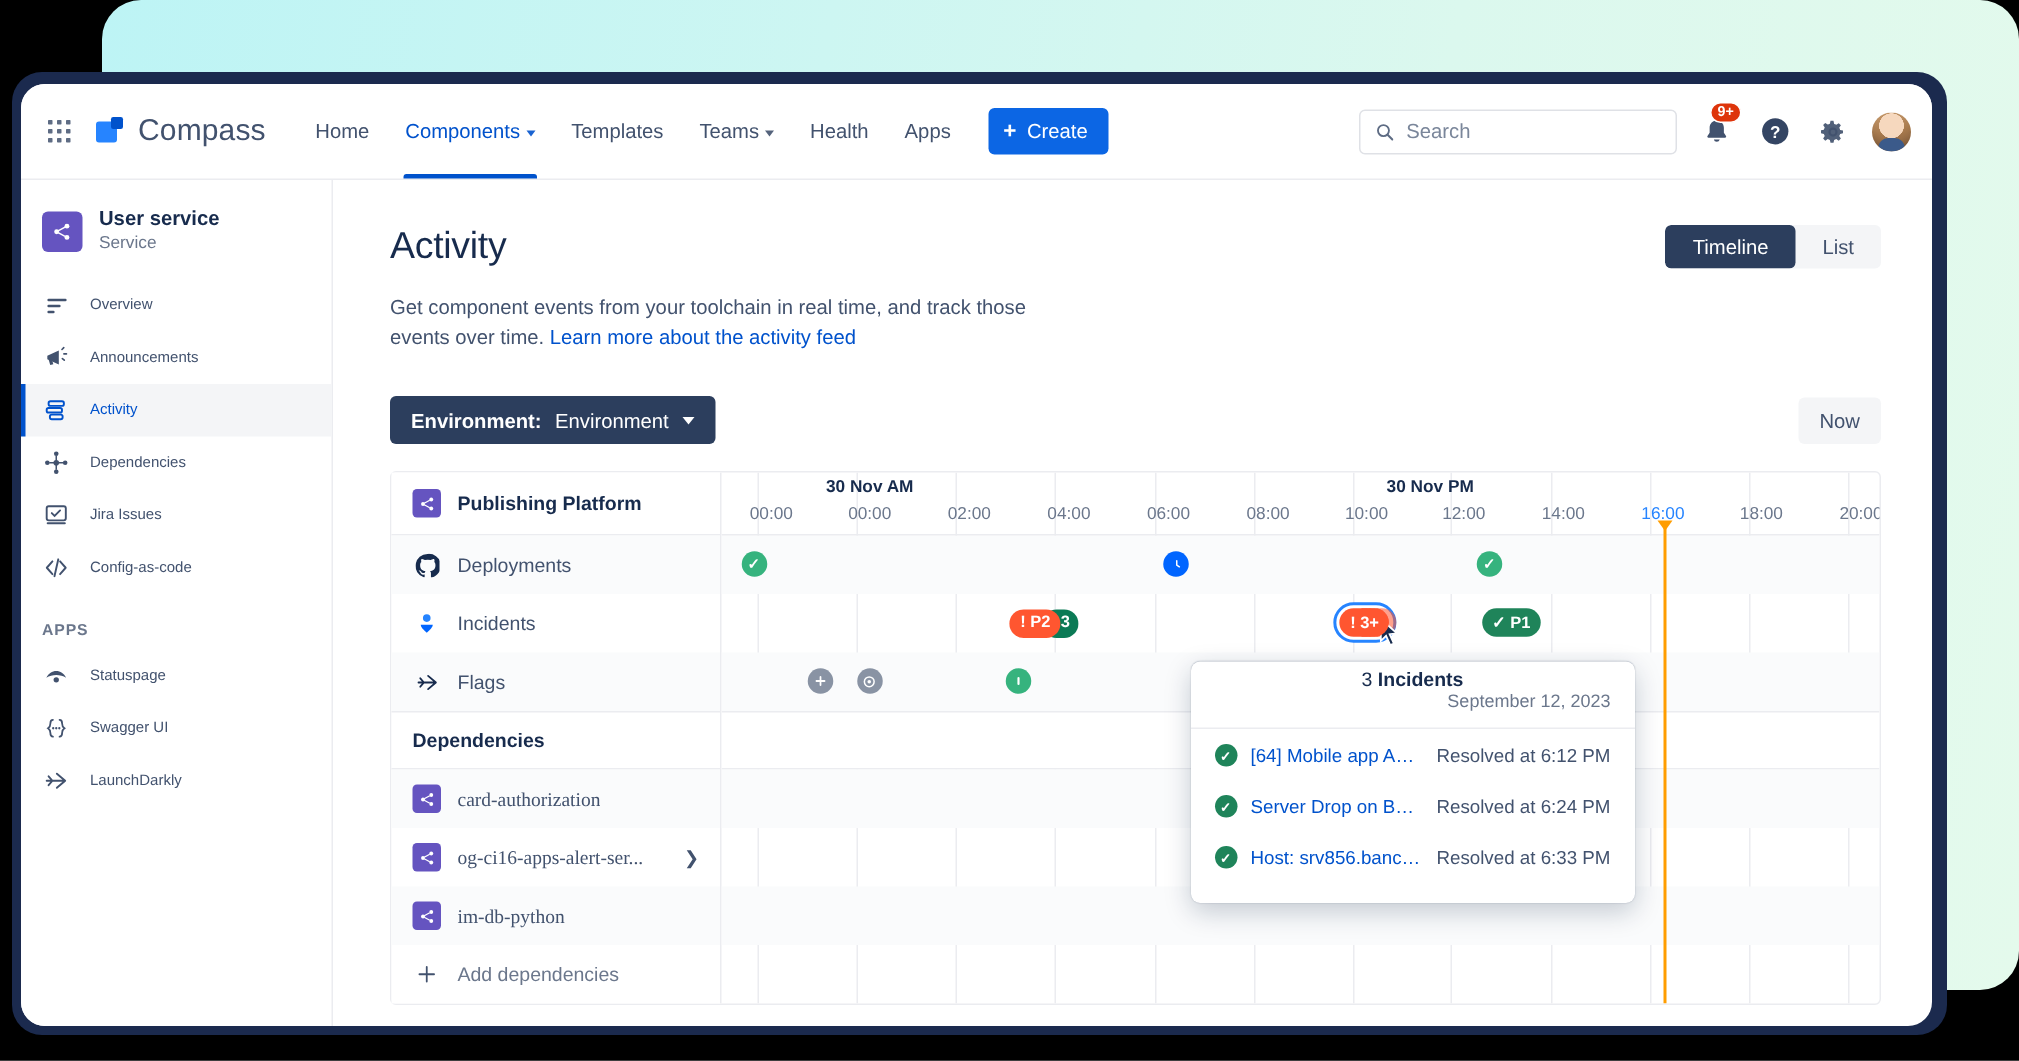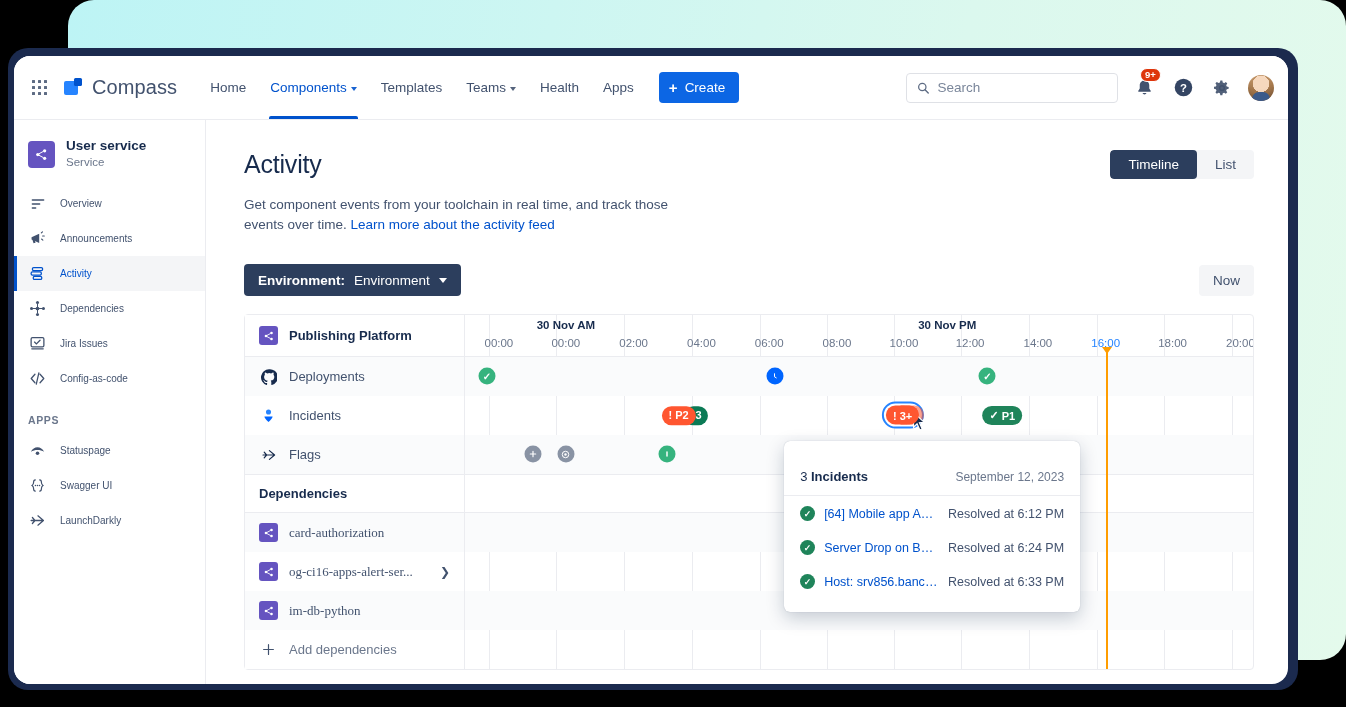--- a/index.html
+++ b/index.html
@@ -91,21 +91,21 @@
   }
   .avatar::after{
     content:""; position:absolute; left:4px; right:4px; bottom:0; height:9px;
     background:#3b5a8a; border-radius:7px 7px 0 0;
   }
 
   
   .body { display:flex; height: calc(628px - 54px); }
 
   
-  .sidebar { width:192px; background:#fff; border-right:1px solid #ebecf0; padding-top:14px; flex-shrink:0; }
+  .sidebar { width:208px; background:#fff; border-right:1px solid #ebecf0; padding-top:14px; flex-shrink:0; }
   .comp-head { display:flex; align-items:center; gap:11px; padding:4px 14px 16px; }
   .comp-icon {
     width:27px;height:27px;border-radius:4px;background:#6554c0;color:#fff;
     display:flex;align-items:center;justify-content:center;flex-shrink:0;
   }
   .comp-title { font-size:13.5px; font-weight:700; color:#172b4d; line-height:1.25; }
   .comp-sub { font-size:11.5px; color:#6b778c; line-height:1.35; }
 
   .side-item {
     display:flex; align-items:center; gap:13px; height:35px; padding:0 14px; cursor:pointer;
@@ -218,21 +218,21 @@
   }
 
   .cursor-arrow { position:absolute; width:15px; height:21px; pointer-events:none; }
 
   
   .popup {
     position:absolute; background:#fff; border-radius:6px;
     box-shadow: 0 6px 18px rgba(9,30,66,.22), 0 0 1px rgba(9,30,66,.3);
     padding:0 0 14px; z-index:20;
   }
-  .popup-head { display:flex; align-items:center; padding:28px 16px 11px; border-bottom:1px solid #ebecf0; margin:0 0 0; }
+  .popup-head { display:flex; align-items:center; padding:4px 16px 11px; border-bottom:1px solid #ebecf0; margin:0 0 0;flex-direction:column; }
   .popup-title { font-size:13px; color:#172b4d; font-weight:600; }
   .popup-title .cnt { font-weight:400; }
   .popup-date { margin-left:auto; font-size:12px; color:#6b778c; }
   .popup-row { display:flex; align-items:center; gap:9px; padding:10px 16px 9px; }
   .popup-row .lbl { font-size:12.5px; color:#0052cc; overflow:hidden; text-overflow:ellipsis; white-space:nowrap; width:163px; }
   .popup-row .when { margin-left:auto; font-size:12.5px; color:#42526e; white-space:nowrap; }
   .tick-circle { width:15px;height:15px;border-radius:50%;background:#1f845a;color:#fff;display:flex;align-items:center;justify-content:center;font-size:9px;font-weight:700;flex-shrink:0;}
 </style>
 </head>
 <body>

